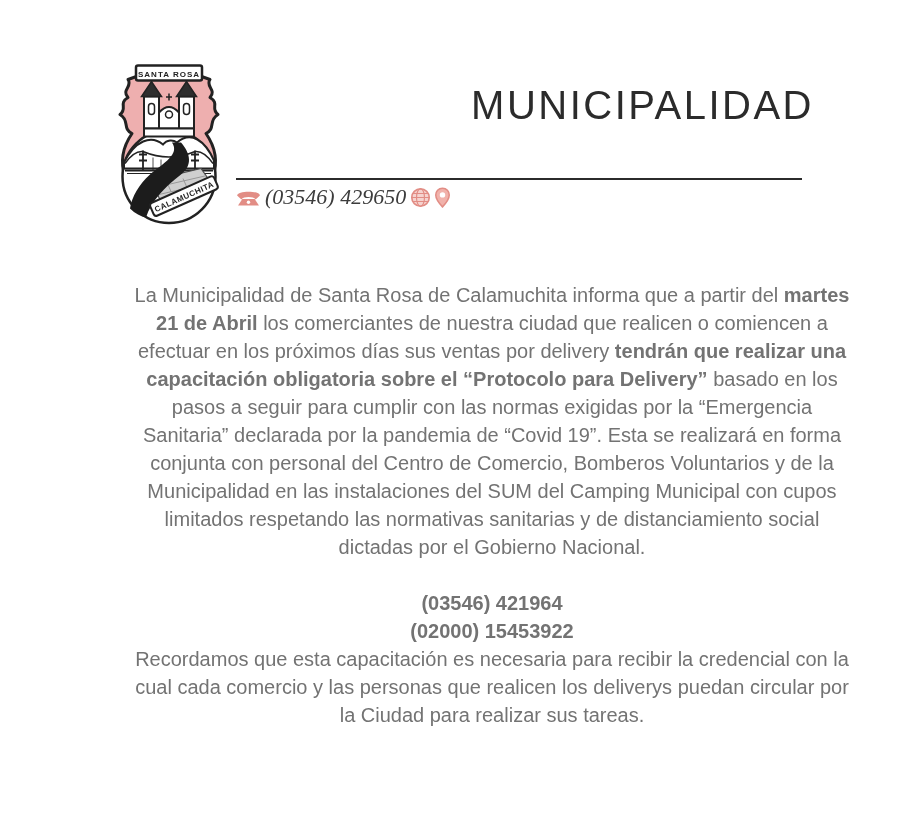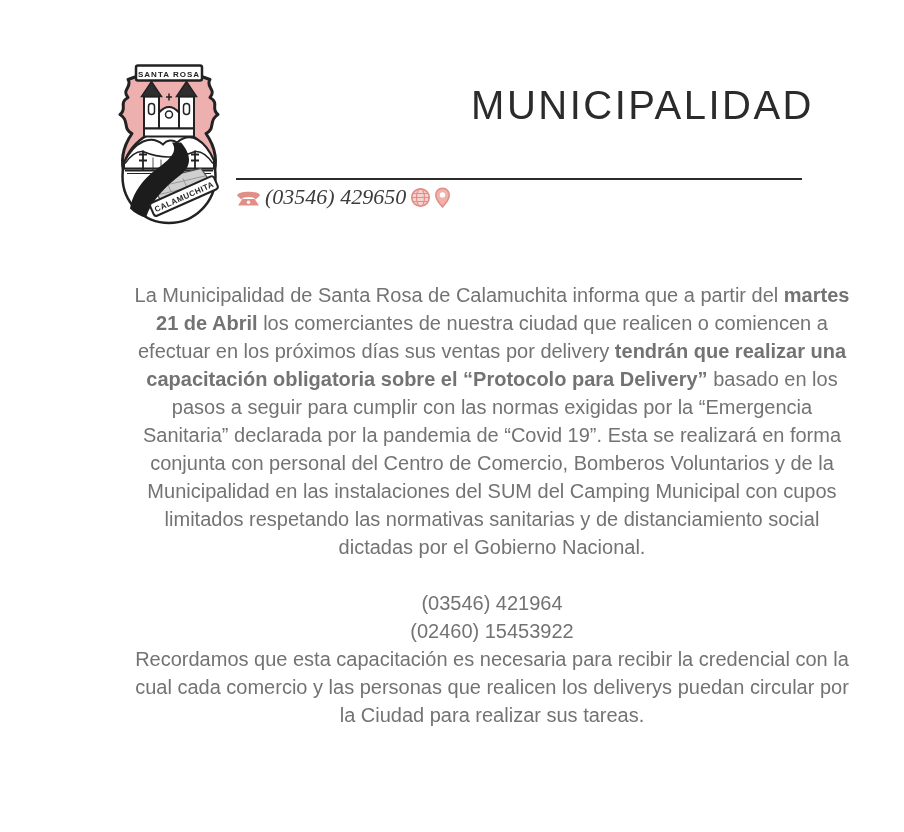--- a/index.html
+++ b/index.html
@@ -35,21 +35,21 @@
   .contact-line .icon { display: inline-flex; align-items: center; }
 
   
   .content {
     position: absolute; left: 87px; top: 281px; width: 730px;
     text-align: center; font-size: 20px; line-height: 28px; color: #737373; margin-left: 40px;
   }
   .content p { margin: 0; }
   .bold { font-weight: 700; }
   .notice { margin-top: 33px; font-weight: 700; white-space: pre-wrap; }
-  .phones { margin-top: 28px; font-weight: 400; }
+  .phones { margin-top: 28px; font-weight: 700; }
   .closing { margin-top: 31px; }
 </style>
 </head>
 <body>
 
 <div class="logo-wrap">
   <svg viewBox="0 0 132 166" width="132" height="167">
 
     <path d="M66,13 C57,10 47,14 39,12 L25,17 C30,24 18,27 25,35 C15,41 25,46 17,52
              C27,58 19,66 29,71 C20,84 17,99 22,114 C29,139 45,155 66,159
@@ -133,17 +133,17 @@
     </svg>
   </span>
 </div>
 
 <div class="content">
   <p><span>La Municipalidad de Santa Rosa de Calamuchita informa que a partir del </span><span class="bold">martes 21 de Abril</span><span> los comerciantes de nuestra ciudad que realicen o comiencen a efectuar en los próximos días sus ventas por delivery </span><span class="bold">tendrán que realizar una capacitación obligatoria sobre el “Protocolo para Delivery”</span><span> basado en los pasos a seguir para cumplir con las normas exigidas por la “Emergencia Sanitaria” declarada por la pandemia de “Covid 19”. Esta se realizará en forma conjunta con personal del Centro de Comercio, Bomberos Voluntarios y de la Municipalidad en las instalaciones del SUM del Camping Municipal con cupos limitados respetando las normativas sanitarias y de distanciamiento social dictadas por el Gobierno Nacional.</span></p>
 
 
   <div class="phones">
     <p>(03546) 421964</p>
-    <p>(02460) 15453922</p>
+    <p>(02000) 15453922</p>
   </div>
 
   <p class="closing">Recordamos que esta capacitación es necesaria para recibir la credencial con la cual cada comercio y las personas que realicen los deliverys puedan circular por la Ciudad para realizar sus tareas.</p>
 </div>
 
 </body></html>

